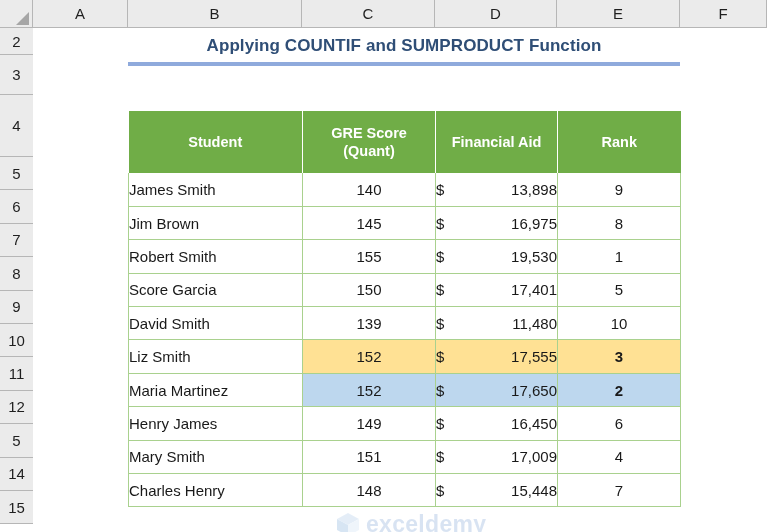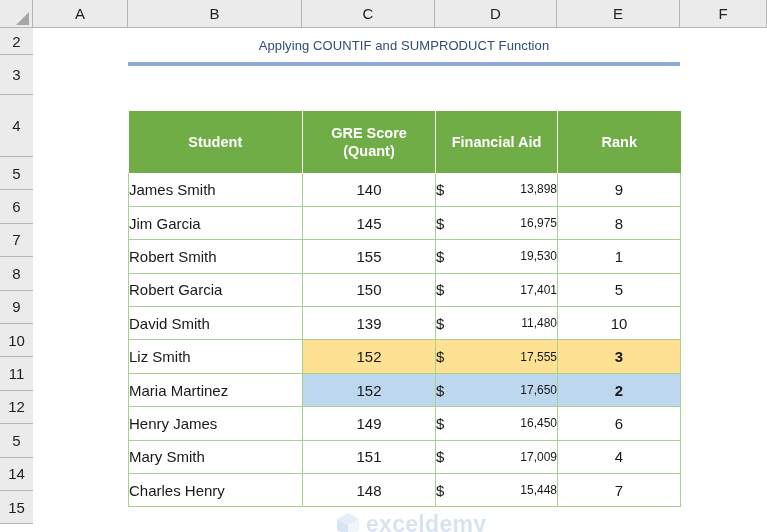--- a/index.html
+++ b/index.html
@@ -97,22 +97,22 @@
 
   
   .title-wrap {
     position: absolute;
     left: 94px;   
     top: 5px;     
     width: 552px;
   }
   .title-text {
     text-align: center;
-    font-size: 13px;
-    font-weight: normal;
+    font-size: 17px;
+    font-weight: bold;
     color: #2f4e76;
     letter-spacing: .1px;
     line-height: 24px;
     white-space: nowrap;
   }
   .title-rule {
     margin-top: 4px;
     height: 4px;
     background: #8faadc;
     width: 100%;
@@ -163,21 +163,21 @@
   td.c-money {
     padding: 0 8px 0 9px;
   }
   .money-inner {
     display: flex;
     align-items: center;
     justify-content: space-between;
     width: 100%;
   }
   .money-sym { font-size: 15px; }
-  .money-val { font-size: 12px; }
+  .money-val { font-size: 15px; }
 
   .hl-yellow { background: #ffe194; }
   .hl-blue   { background: #bdd7ee; }
   .bold-cell { font-weight: bold; }
 
   
   .watermark {
     position: absolute;
     left: 301px;
     top: 482px;
@@ -264,21 +264,21 @@
             <td class="c-score">140</td>
             <td class="c-money">
               <div class="money-inner">
                 <span class="money-sym">$</span>
                 <span class="money-val">13,898</span>
               </div>
             </td>
             <td class="c-rank">9</td>
           </tr>
           <tr>
-            <td class="c-name">Jim Garcia</td>
+            <td class="c-name">Jim Brown</td>
             <td class="c-score">145</td>
             <td class="c-money">
               <div class="money-inner">
                 <span class="money-sym">$</span>
                 <span class="money-val">16,975</span>
               </div>
             </td>
             <td class="c-rank">8</td>
           </tr>
           <tr>
@@ -286,21 +286,21 @@
             <td class="c-score">155</td>
             <td class="c-money">
               <div class="money-inner">
                 <span class="money-sym">$</span>
                 <span class="money-val">19,530</span>
               </div>
             </td>
             <td class="c-rank">1</td>
           </tr>
           <tr>
-            <td class="c-name">Robert Garcia</td>
+            <td class="c-name">Score Garcia</td>
             <td class="c-score">150</td>
             <td class="c-money">
               <div class="money-inner">
                 <span class="money-sym">$</span>
                 <span class="money-val">17,401</span>
               </div>
             </td>
             <td class="c-rank">5</td>
           </tr>
           <tr>

